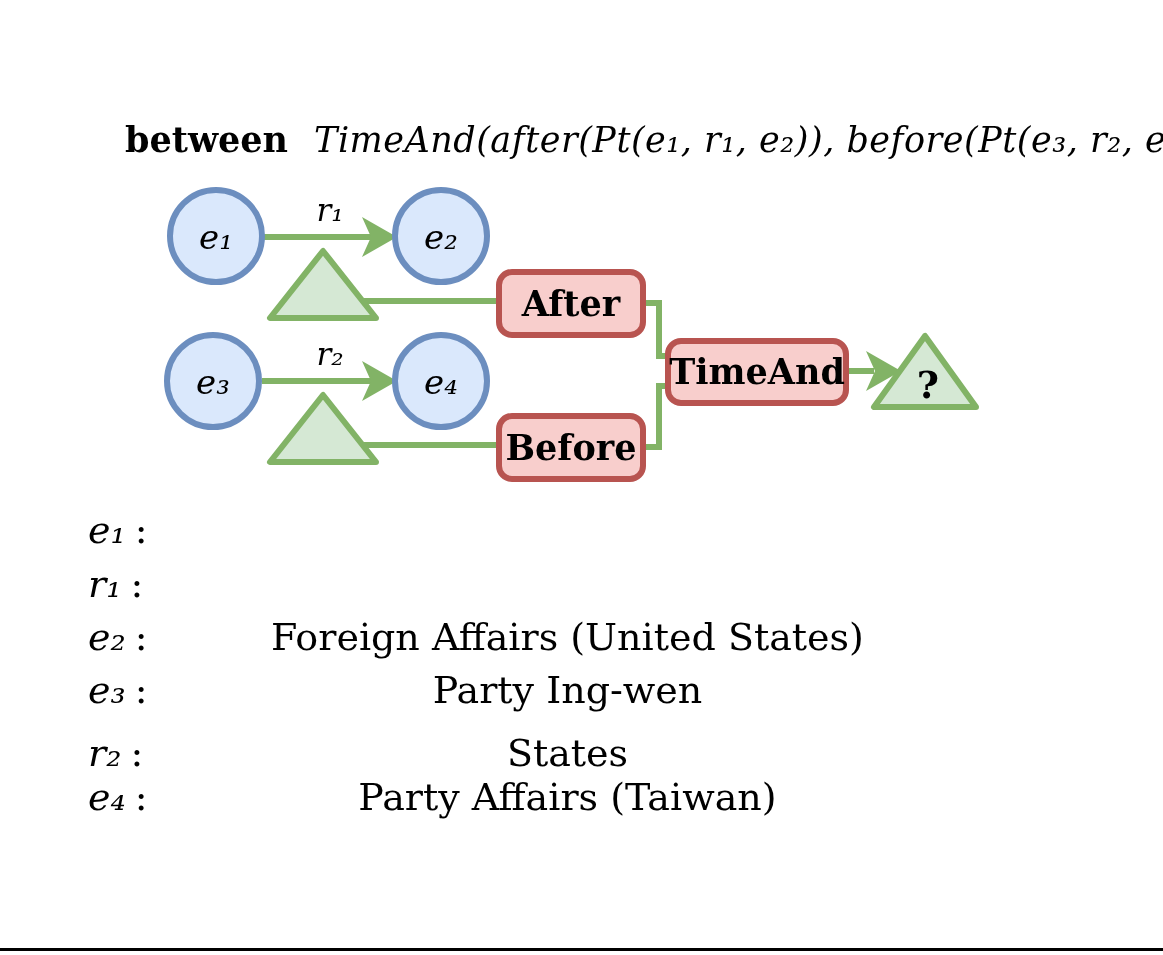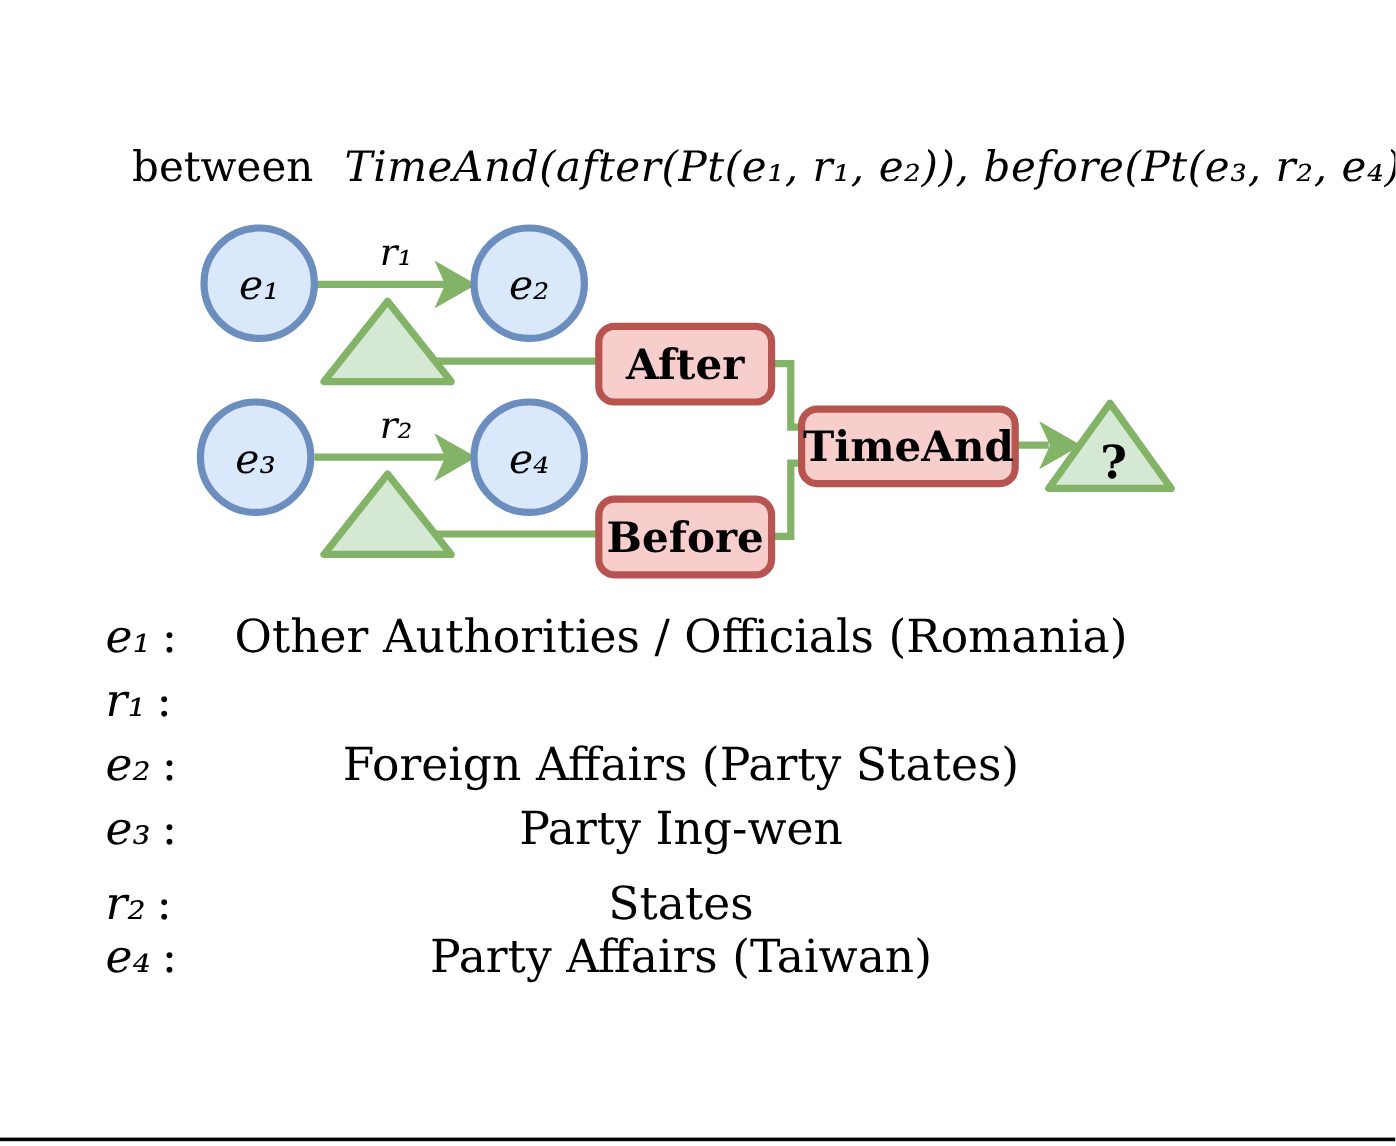--- a/index.html
+++ b/index.html
@@ -10,21 +10,21 @@
     --rule:#000000;
   }
   html,body{margin:0;padding:0;background:var(--background);}
   .page{
     position:relative; width:1163px; height:955px; overflow:hidden;
     background:var(--background);
     font-family:"DejaVu Serif", serif; color:var(--text);
   }
   
   .formula{position:absolute; left:110px; top:118px; white-space:nowrap; font-size:35px; line-height:44px;}
-  .formula .kw{font-weight:normal;}
+  .formula .kw{font-weight:bold;margin-left:15px;}
   .formula .expr{font-style:italic; margin-left:26px; letter-spacing:.5px;}
   
   .diagram{position:absolute; left:0; top:0;}
   .gline{stroke:var(--green); stroke-width:6; fill:none;}
   .node{fill:var(--node_fill); stroke:var(--node_stroke); stroke-width:6;}
   .tri{fill:var(--tri_fill); stroke:var(--green); stroke-width:6; stroke-linejoin:round;}
   .opbox{fill:var(--box_fill); stroke:var(--box_stroke); stroke-width:6;}
   .ah{fill:var(--green); stroke:none;}
   .nlabel{font-family:"DejaVu Serif",serif; font-style:italic; font-size:34px; text-anchor:middle; fill:var(--text);}
   .rlabel{font-family:"DejaVu Serif",serif; font-style:italic; font-size:31px; text-anchor:middle; fill:var(--text);}
@@ -86,30 +86,29 @@
     <text class="oplabel" x="757" y="384">TimeAnd</text>
 
     <polygon class="tri" points="925,336 874,407 976,407"></polygon>
     <text class="qlabel" x="928" y="398">?</text>
   </svg>
 
   <div class="legend">
 
     <div class="lrow" style="top:503px">
       <span class="lkey"><span class="sym">e₁</span><span class="colon">:</span></span>
-      <span class="lval">Other Authorities / Officials (Romania)</span>
     </div>
 
     <div class="lrow wide" style="top:557px">
       <span class="lkey"><span class="sym">r₁</span><span class="colon">:</span></span>
     </div>
 
     <div class="lrow" style="top:610px">
       <span class="lkey"><span class="sym">e₂</span><span class="colon">:</span></span>
-      <span class="lval">Foreign Affairs (Party States)</span>
+      <span class="lval">Foreign Affairs (United States)</span>
     </div>
 
     <div class="lrow" style="top:663px">
       <span class="lkey"><span class="sym">e₃</span><span class="colon">:</span></span>
       <span class="lval">Party Ing-wen</span>
     </div>
 
     <div class="lrow" style="top:726px">
       <span class="lkey"><span class="sym">r₂</span><span class="colon">:</span></span>
       <span class="lval">States</span>

